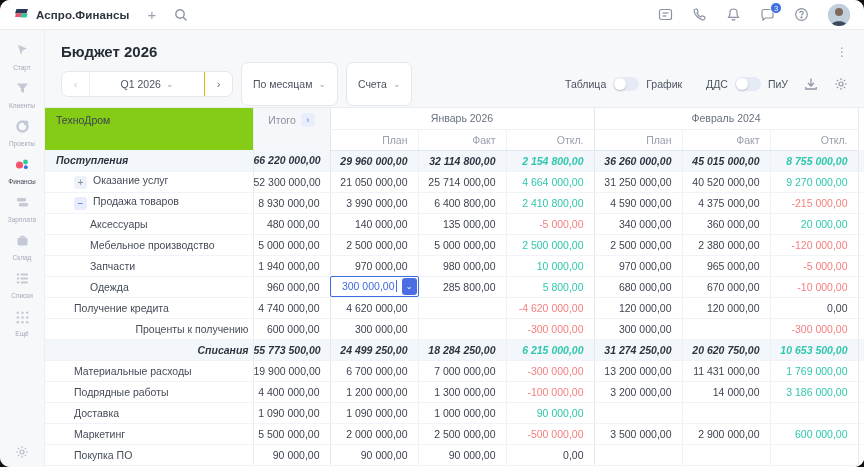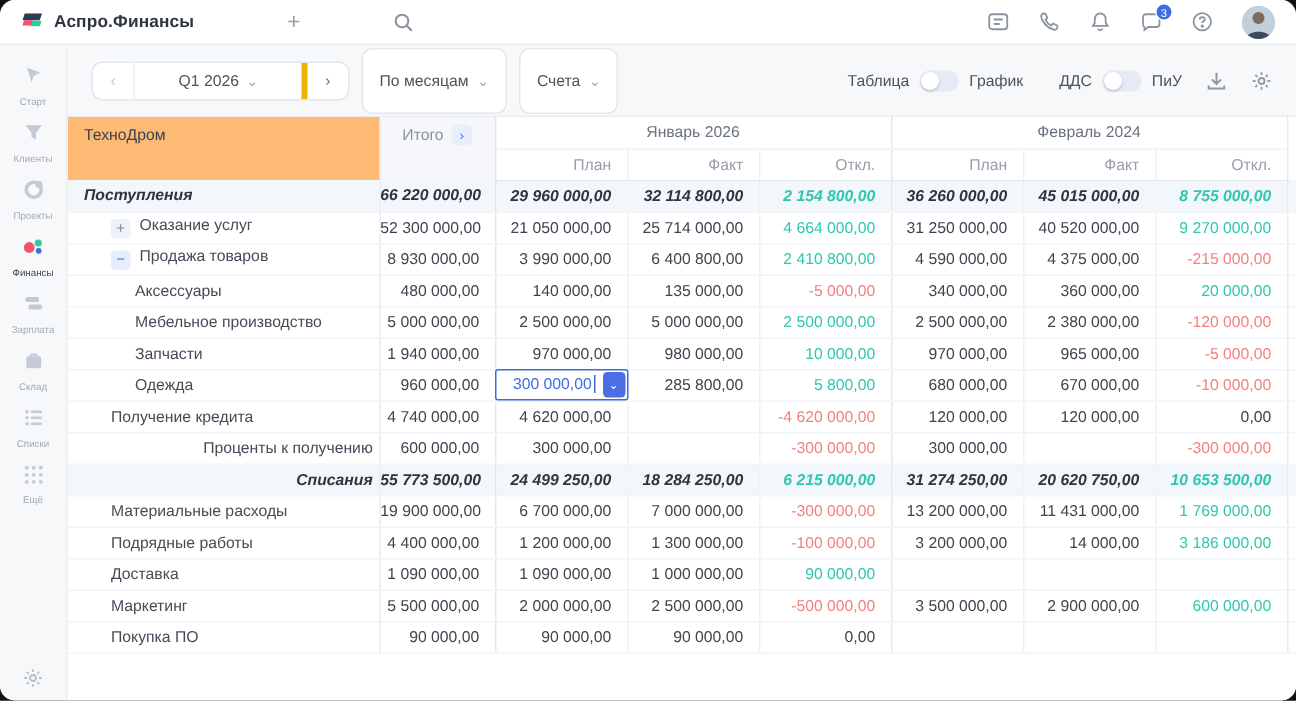--- a/index.html
+++ b/index.html
@@ -1,20 +1,20 @@
 <!DOCTYPE html>
 <html><head>
 <meta charset="utf-8">
 <style>
   * { margin:0; padding:0; box-sizing:border-box; }
   html,body { width:864px; height:467px; background:#0e1013; font-family:"Liberation Sans","DejaVu Sans",sans-serif; }
   .window { position:absolute; inset:0; width:864px; height:467px; background:#f7f8fa; border-radius:10px; overflow:hidden; box-shadow:0 0 0 1px rgba(255,255,255,.06); }
 
   
-  .topbar { height:30px; background:#fff; border-bottom:1px solid #e9ecf1; display:flex; align-items:center; padding:0 14px;gap:44px; }
+  .topbar { height:30px; background:#fff; border-bottom:1px solid #e9ecf1; display:flex; align-items:center; padding:0 14px; }
   .brand { display:flex; align-items:center; gap:7px; }
   .brand-name { font-size:11.5px; font-weight:bold; color:#2e3540; letter-spacing:.1px; }
   .tb-plus { margin-left:18px; font-size:15px; color:#98a0ad; cursor:pointer; line-height:1; }
   .tb-search { margin-left:18px; display:flex; cursor:pointer; }
   .tb-right { margin-left:auto; display:flex; align-items:center; gap:19px; }
   .tb-ico { position:relative; display:flex; cursor:pointer; }
   .badge { position:absolute; top:-5px; right:-7px; min-width:12px; height:12px; border-radius:7px; background:#3f6ce0; color:#fff; font-size:7.5px; display:flex; align-items:center; justify-content:center; padding:0 2px; border:1.5px solid #fff; }
   .avatar { width:22px; height:22px; border-radius:50%; overflow:hidden; background:#b9c6d6; cursor:pointer; }
 
   
@@ -30,38 +30,38 @@
   .page-head { display:flex; align-items:center; padding:13px 16px 0 16px; }
   .page-title { font-size:15px; font-weight:bold; color:#262d37; }
   .kebab { margin-left:auto; color:#9aa1ad; font-size:12px; letter-spacing:0; cursor:pointer; line-height:10px; text-align:center; }
 
   
   .toolbar { display:flex; align-items:center; margin:11px 16px 0 16px; height:26px; }
   .seg { display:flex; align-items:stretch; background:#fff; border:1px solid #e3e7ee; border-radius:7px; height:26px; overflow:hidden; }
   .seg-btn { width:27px; display:flex; align-items:center; justify-content:center; font-size:11px; cursor:pointer; }
   .seg-btn.prev { color:#c3cad6; }
   .seg-btn.next { color:#6a7380; }
-  .seg-mid { width:116px; border-left:1px solid #eef0f4; border-right:4px solid #eab308; display:flex; align-items:center; justify-content:center; gap:5px; font-size:10.5px; color:#4c5460; cursor:pointer; }
+  .seg-mid { width:116px; border-left:1px solid #eef0f4; border-right:1px solid #eab308; display:flex; align-items:center; justify-content:center; gap:5px; font-size:10.5px; color:#4c5460; cursor:pointer; }
   .caret { font-size:9px; color:#9aa2b0; line-height:1; }
   .btn { display:flex; align-items:center; gap:6px; background:#fff; border:1px solid #e3e7ee; border-radius:7px; height:44px; padding:0 11px; font-size:10.5px; color:#4c5460; margin-left:8px; cursor:pointer; }
   .tb-spacer { flex:1; }
   .tgl-lbl { font-size:10.5px; color:#4c5460; }
   .toggle { width:26px; height:14px; border-radius:8px; background:#e6eaf4; margin:0 7px; position:relative; cursor:pointer; flex:none; }
   .toggle .knob { position:absolute; top:1px; left:1px; width:12px; height:12px; border-radius:50%; background:#fff; box-shadow:0 1px 2px rgba(40,50,80,.25); }
   .tool-gap { width:24px; }
   .icon-btn { display:flex; margin-left:16px; cursor:pointer; }
 
   
   .table-wrap { margin-top:10px; background:#fff; border-top:1px solid #e9ecf1; flex:1; overflow:hidden; }
   table { border-collapse:collapse; table-layout:fixed; width:819px; }
   col.c-name { width:208px; } col.c-total { width:77px; } col.c-num { width:88px; } col.c-fill { width:6px; }
   th, td { font-size:10.5px; font-weight:normal; overflow:hidden; white-space:nowrap; }
   thead th { height:21px; }
   tr.h1 th.th-month { color:#6a7280; text-align:center; border-bottom:1px solid #eef1f6; border-left:1px solid #e2e7ee; background:#fff; }
-  th.th-name { text-align:left; padding:6px 0 0 11px; vertical-align:top; color:#3c434e; background:#fdba74; }
+  th.th-name { text-align:left; padding:6px 0 0 11px; vertical-align:top; color:#3c434e; background:#84cc16; }
   th.th-total { background:#f5f7fa; vertical-align:top; padding-top:5px; border-left:1px solid #e8ecf2; }
   .total-head { display:flex; align-items:center; justify-content:center; gap:5px; color:#8a92a0; }
   .chip { width:14px; height:14px; border-radius:4px; background:#e8eefb; color:#4a6fe0; font-size:9px; display:flex; align-items:center; justify-content:center; cursor:pointer; }
   tr.h2 th { color:#979eab; text-align:right; padding-right:10px; border-bottom:1px solid #e3e7ee; border-left:1px solid #eef1f6; background:#fff; }
   tr.h2 th.gs { border-left:1px solid #e2e7ee; }
   th.filler, td.filler { border-left:1px solid #e6eaf0; background:#fff; padding:0; }
 
   tbody td { height:21px; border-bottom:1px solid #f0f3f7; color:#3d4450; }
   td.name { color:#454c58; padding-right:4px; }
   td.num { text-align:right; padding-right:10px; border-left:1px solid #eef1f6; }
@@ -216,20 +216,24 @@
         </div>
       <div class="sb-gear">
         <svg width="14" height="14" viewBox="0 0 14 14" fill="none" stroke="#b6bdc9" stroke-width="1.2">
             <circle cx="7" cy="7" r="2"></circle>
             <path d="M7 1.2 L7 3 M7 11 L7 12.8 M1.2 7 L3 7 M11 7 L12.8 7 M2.9 2.9 L4.2 4.2 M9.8 9.8 L11.1 11.1 M11.1 2.9 L9.8 4.2 M4.2 9.8 L2.9 11.1"></path>
           </svg>
       </div>
     </div>
 
     <div class="main">
+      <div class="page-head">
+        <span class="page-title">Бюджет 2026</span>
+        <span class="kebab">⋮</span>
+      </div>
 
       <div class="toolbar">
         <div class="seg">
           <span class="seg-btn prev">‹</span>
           <span class="seg-mid">
             <span>Q1 2026</span>
             <span class="caret">⌄</span>
           </span>
           <span class="seg-btn next">›</span>
         </div>

